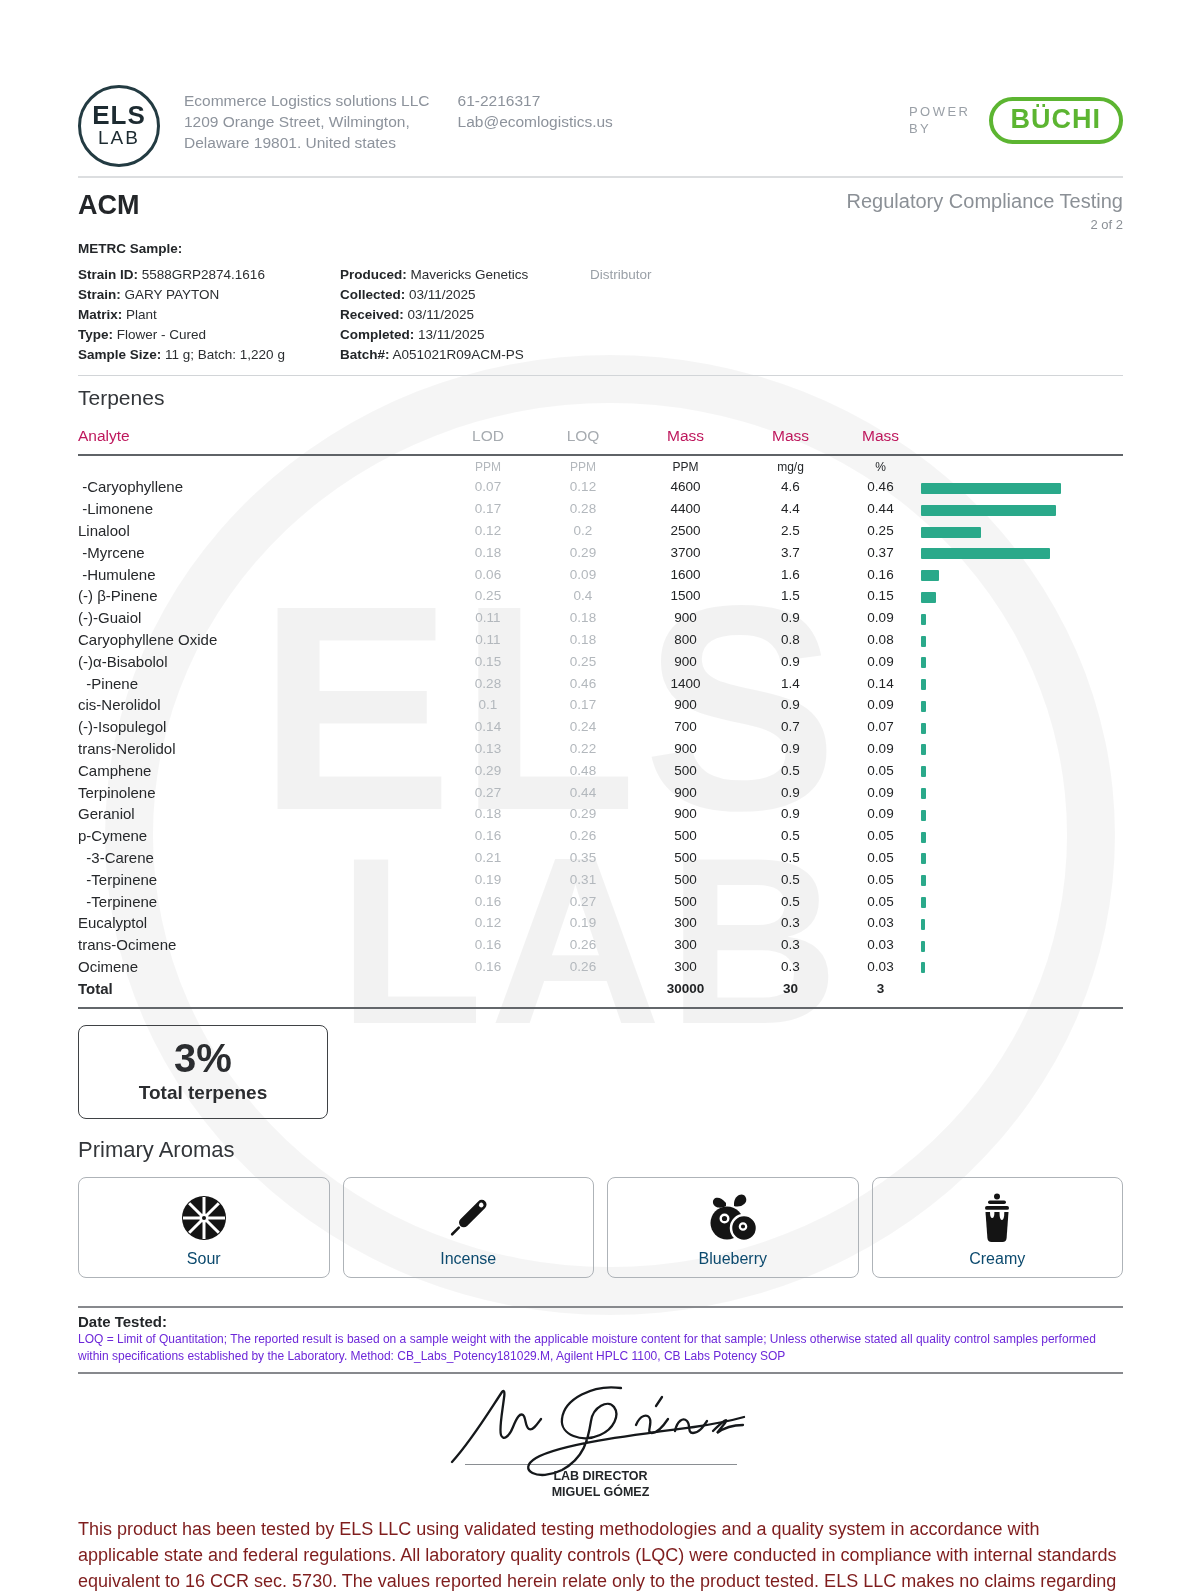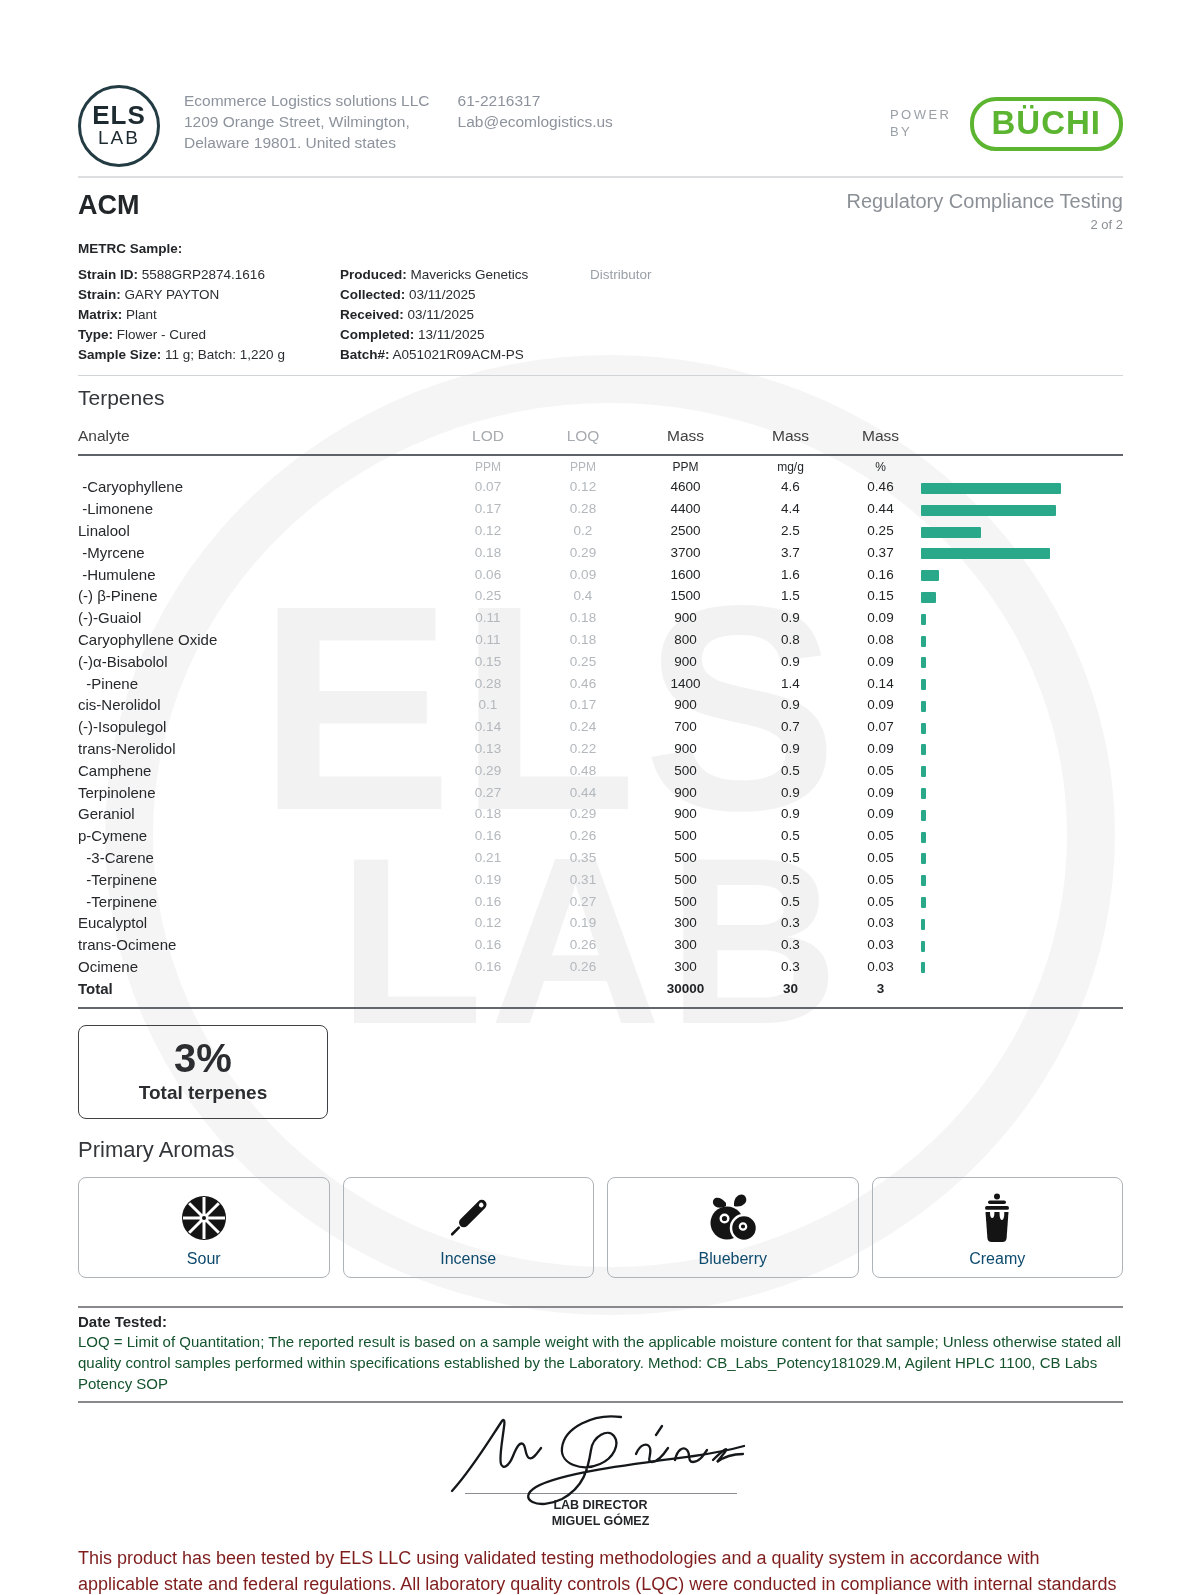--- a/index.html
+++ b/index.html
@@ -17,21 +17,21 @@
 
   
   .hdr { display:flex; align-items:flex-start; padding-top:85px; }
   .logo-circle { width:82px; height:82px; border:3px solid #233b42; border-radius:50%; display:flex; flex-direction:column; align-items:center; justify-content:center; color:#1d2b31; flex:0 0 auto; }
   .logo-els { font-size:26px; font-weight:bold; letter-spacing:1px; line-height:0.9; }
   .logo-lab { font-size:19px; letter-spacing:2px; line-height:1.05; }
   .hdr-company { margin-left:24px; margin-top:6px; color:#8d939c; font-size:15.5px; line-height:1.35; }
   .hdr-contact { margin-left:28px; margin-top:6px; color:#8d939c; font-size:15.5px; line-height:1.35; }
   .hdr-right { margin-left:auto; display:flex; align-items:center; margin-top:12px; }
   .powerby { color:#9aa0a7; font-size:13px; letter-spacing:2.5px; line-height:1.3; margin-right:18px; text-align:left; }
-  .buchi { border:4px solid #5cb531; border-radius:26px; color:#5cb531; font-weight:bold; font-size:33px; letter-spacing:1px; padding:3px 18px 5px; }
+  .buchi { border:4px solid #5cb531; border-radius:26px; color:#5cb531; font-weight:bold; font-size:27px; letter-spacing:1px; padding:3px 18px 5px; }
 
   .rule { border:0; border-top:2px solid #dcdee0; margin-top:9px; }
   .rule-thin { border:0; border-top:1px solid #d2d5d8; }
   .rule-dark { border:0; border-top:2px solid #63676b; }
   .rule-mid { border:0; border-top:2px solid #87898d; }
 
   
   .rep-head { display:flex; justify-content:space-between; margin-top:12px;gap:24px; }
   .client { font-size:27px; font-weight:600; color:#232629; }
   .rep-right { text-align:right; }
@@ -42,21 +42,21 @@
   .fcol1 { width:262px; }
   .fcol2 { width:250px; }
   .fl { font-weight:bold; color:#232629; }
   .fv { color:#2b2e31; }
   .distributor { color:#9aa0a7; font-size:13.5px; }
 
   
   .sec-title { font-size:21px; color:#33363a; font-weight:500; margin-top:10px; }
   .tgrid { display:grid; grid-template-columns:365px 90px 100px 105px 105px 75px 1fr; align-items:center; }
   .thead { margin-top:17px; padding-bottom:9px; border-bottom:2px solid #5f6367; font-size:15.5px; }
-  .th { text-align:center; font-weight:500; color:#404040; }
+  .th { text-align:center; font-weight:500; color:#be185d; }
   .th-an { text-align:left; }
   .th-gray { color:#a7acb1; font-weight:400; }
   .tunits { font-size:12px; padding:4px 0 2px; }
   .tu { text-align:center; color:#232629; font-weight:500; }
   .tu-gray { color:#b3b8bd; font-weight:400; }
   .trow { display:grid; grid-template-columns:365px 90px 100px 105px 105px 75px 1fr; align-items:center; height:21.8px; font-size:15px; }
   .c-an { text-align:left; color:#26282b; }
   .c-num { text-align:center; font-size:13.5px; }
   .c-gray { color:#b3b8bd; }
   .c-dark { color:#222426; font-weight:500; }
@@ -73,21 +73,21 @@
   
   .aromas-title { font-size:22px; color:#33363a; font-weight:500; margin-top:18px; }
   .aromas { display:flex; gap:13px; margin-top:14px; }
   .aroma-card { flex:1 1 0; height:101px; border:1px solid #aeb3b8; border-radius:8px; display:flex; flex-direction:column; align-items:center; justify-content:flex-start; padding-top:12px; }
   .aroma-icon { height:56px; display:flex; align-items:center; }
   .aroma-label { font-size:16px; color:#0c4a6e; margin-top:4px; }
 
   
   .foot-rule1 { margin-top:28px; }
   .note-label { font-size:15px; font-weight:bold; margin-top:5px; }
-  .note-text { font-size:15px; color:#14532d; line-height:1.4; margin:1px 0 7px; }
+  .note-text { font-size:12px; color:#6d28d9; line-height:1.4; margin:1px 0 7px; }
   .sig-wrap { text-align:center; margin-top:8px; }
   .sig-svg { display:block; margin:0 auto -14px; }
   .sig-line { width:272px; border-top:1.5px solid #8a8e92; margin:0 auto; }
   .sig-role, .sig-name { font-size:12.5px; font-weight:bold; color:#232629; line-height:16px; }
   .sig-role { margin-top:3px; }
   .disclaimer { font-size:18px; color:#7f1d1d; line-height:1.45; margin-top:16px; }
 </style>
 </head>
 <body>
 

